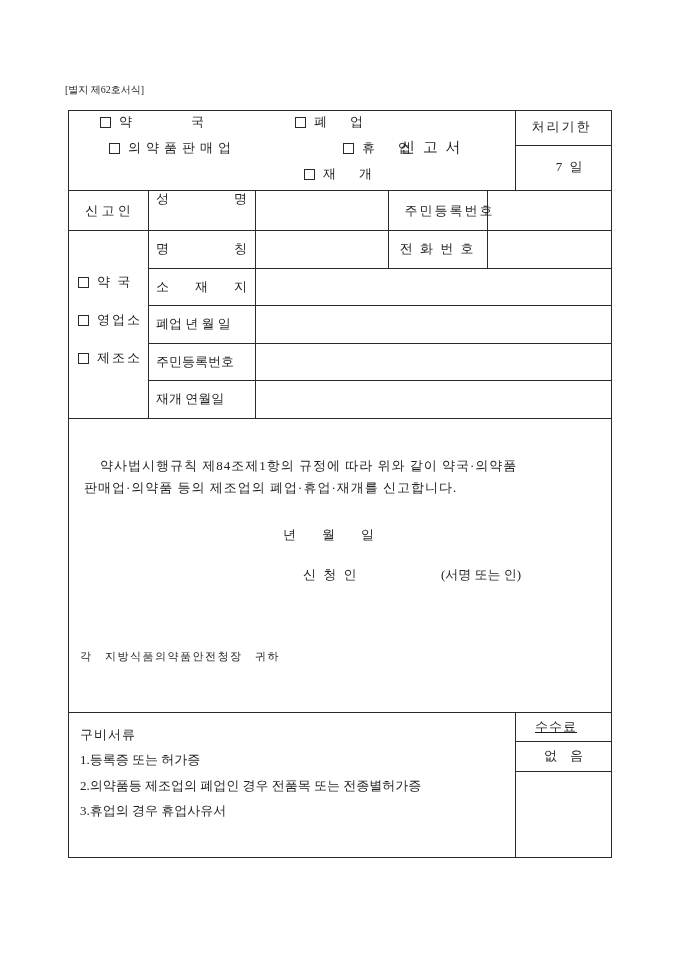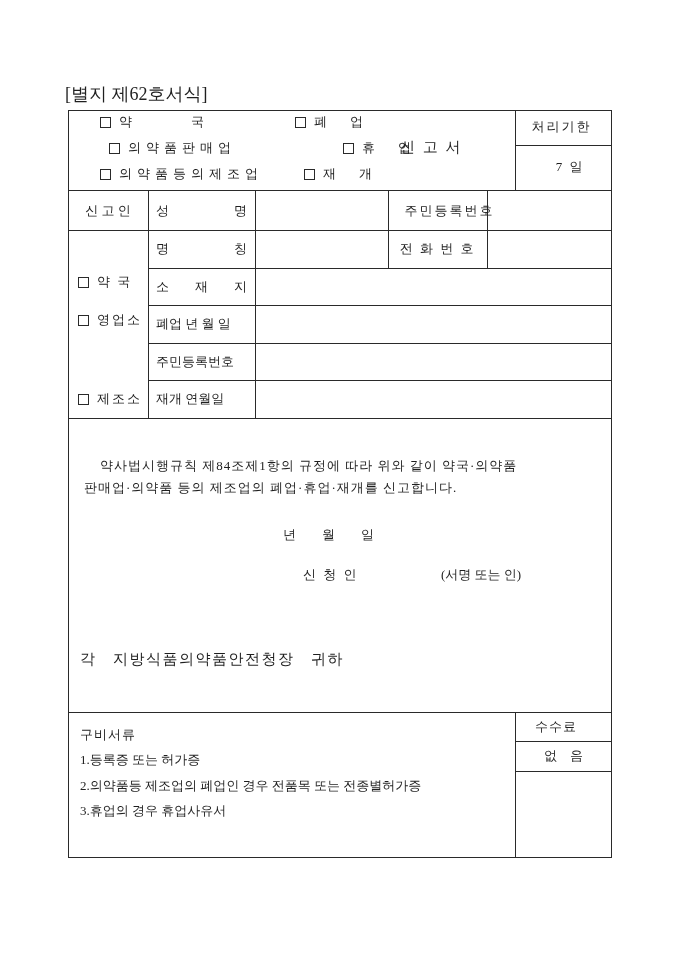--- a/index.html
+++ b/index.html
@@ -23,21 +23,21 @@
     display:inline-block; width:11px; height:11px;
     border:1.3px solid #2a2a2a; background:#fff; margin-right:8px; flex:0 0 auto;
   }
   .cell { position:absolute; }
 </style>
 </head>
 <body>
 
 <div id="page">
 
-  <div class="txt" style="left:65px; top:84px; font-size:18px;">[별지 제62호서식]</div>
+  <div class="txt" style="left:65px; top:84px; font-size:10px;">[별지 제62호서식]</div>
 
   <div class="outline" style="left:68px; top:110px; width:544px; height:748px;"></div>
 
   <div class="hl" style="left:515px; top:145px; width:97px;"></div>
   <div class="hl" style="left:68px;  top:190px; width:544px;"></div>
   <div class="hl" style="left:68px;  top:230px; width:544px;"></div>
   <div class="hl" style="left:148px; top:268px; width:464px;"></div>
   <div class="hl" style="left:148px; top:305px; width:464px;"></div>
   <div class="hl" style="left:148px; top:343px; width:464px;"></div>
   <div class="hl" style="left:148px; top:380px; width:464px;"></div>
@@ -52,51 +52,48 @@
   <div class="vl" style="left:388px; top:190px; height:78px;"></div>
   <div class="vl" style="left:487px; top:190px; height:78px;"></div>
   <div class="vl" style="left:515px; top:712px; height:146px;"></div>
 
   <div class="opt" style="left:100px; top:113px;">
     <span class="cb"></span><span class="ls5">약　　　국</span>
   </div>
   <div class="opt" style="left:100px; top:139px;padding-left:9px;">
     <span class="cb"></span><span class="ls5">의약품판매업</span>
   </div>
-  <div class="opt" style="left:100px; top:165px;">
-    <span class="cb"></span><span class="ls5">의약품등의제조업</span>
-  </div>
 
   <div class="opt" style="left:295px; top:113px;">
     <span class="cb"></span><span class="ls5">폐　업</span>
   </div>
   <div class="opt" style="left:295px; top:139px;padding-left:48px;">
     <span class="cb"></span><span class="ls5">휴　업</span>
   </div>
   <div class="opt" style="left:295px; top:165px;margin-left:9px;">
     <span class="cb"></span><span class="ls5">재　개</span>
   </div>
 
   <div class="txt ls2" style="left:400px; top:138px; font-size:15px;">신 고 서</div>
   <div class="txt ctr ls2" style="left:515px; top:119px; width:93px;">처리기한</div>
   <div class="txt ctr ls2" style="left:515px; top:159px; width:110px;">7 일</div>
 
   <div class="txt ctr" style="left:68px; top:203px; width:80px;">신 고 인</div>
-  <div class="txt" style="left:156px; top:203px;">성　　　　　명</div>
+  <div class="txt" style="left:156px; top:191px;">성　　　　　명</div>
   <div class="cell" style="left:256px; top:191px; width:131px; height:38px;"></div>
   <div class="txt ctr ls2" style="left:388px; top:203px; width:99px;margin-left:12px;">주민등록번호</div>
   <div class="cell" style="left:488px; top:191px; width:123px; height:38px;"></div>
 
   <div class="opt" style="left:78px; top:273px;">
     <span class="cb"></span><span class="ls2">약 국</span>
   </div>
   <div class="opt" style="left:78px; top:311px;">
     <span class="cb"></span><span class="ls2">영업소</span>
   </div>
-  <div class="opt" style="left:78px; top:349px;margin-top:41px;">
+  <div class="opt" style="left:78px; top:349px;">
     <span class="cb"></span><span class="ls2">제조소</span>
   </div>
 
   <div class="txt" style="left:156px; top:241px;">명　　　　　칭</div>
   <div class="cell" style="left:256px; top:231px; width:131px; height:36px;"></div>
   <div class="txt ctr ls2" style="left:388px; top:241px; width:99px;">전 화 번 호</div>
   <div class="cell" style="left:488px; top:231px; width:123px; height:36px;"></div>
 
   <div class="txt" style="left:156px; top:279px;">소　　재　　지</div>
   <div class="cell" style="left:256px; top:269px; width:355px; height:35px;"></div>
@@ -111,24 +108,24 @@
   <div class="cell" style="left:256px; top:381px; width:355px; height:36px;"></div>
 
   <div class="txt ls1" style="left:100px; top:458px;">약사법시행규칙 제84조제1항의 규정에 따라 위와 같이 약국·의약품</div>
   <div class="txt ls1" style="left:84px; top:480px;">판매업·의약품 등의 제조업의 폐업·휴업·재개를 신고합니다.</div>
 
   <div class="txt" style="left:283px; top:527px;">년　　월　　일</div>
 
   <div class="txt ls2" style="left:303px; top:567px;">신 청 인</div>
   <div class="txt" style="left:441px; top:567px;">(서명 또는 인)</div>
 
-  <div class="txt" style="left:80px; top:650px; font-size:15px; letter-spacing:1.5px;">각　지방식품의약품안전청장　귀하</div>
+  <div class="txt" style="left:80px; top:650px; font-size:11px; letter-spacing:1.5px;">각　지방식품의약품안전청장　귀하</div>
 
   <div class="txt ls1" style="left:80px; top:727px;">구비서류</div>
   <div class="txt" style="left:80px; top:752px;">1.등록증 또는 허가증</div>
   <div class="txt" style="left:80px; top:778px;">2.의약품등 제조업의 폐업인 경우 전품목 또는 전종별허가증</div>
   <div class="txt" style="left:80px; top:803px;">3.휴업의 경우 휴업사유서</div>
 
-  <div class="txt ctr ls1" style="left:515px; top:719px; width:82px;">수수료</div>
+  <div class="txt ctr ls1" style="left:515px; top:719px; width:82px;text-decoration:underline;">수수료</div>
   <div class="txt ctr" style="left:515px; top:748px; width:97px;">없　음</div>
   <div class="cell" style="left:516px; top:772px; width:95px; height:85px;"></div>
 
 </div>
 
 </body></html>

